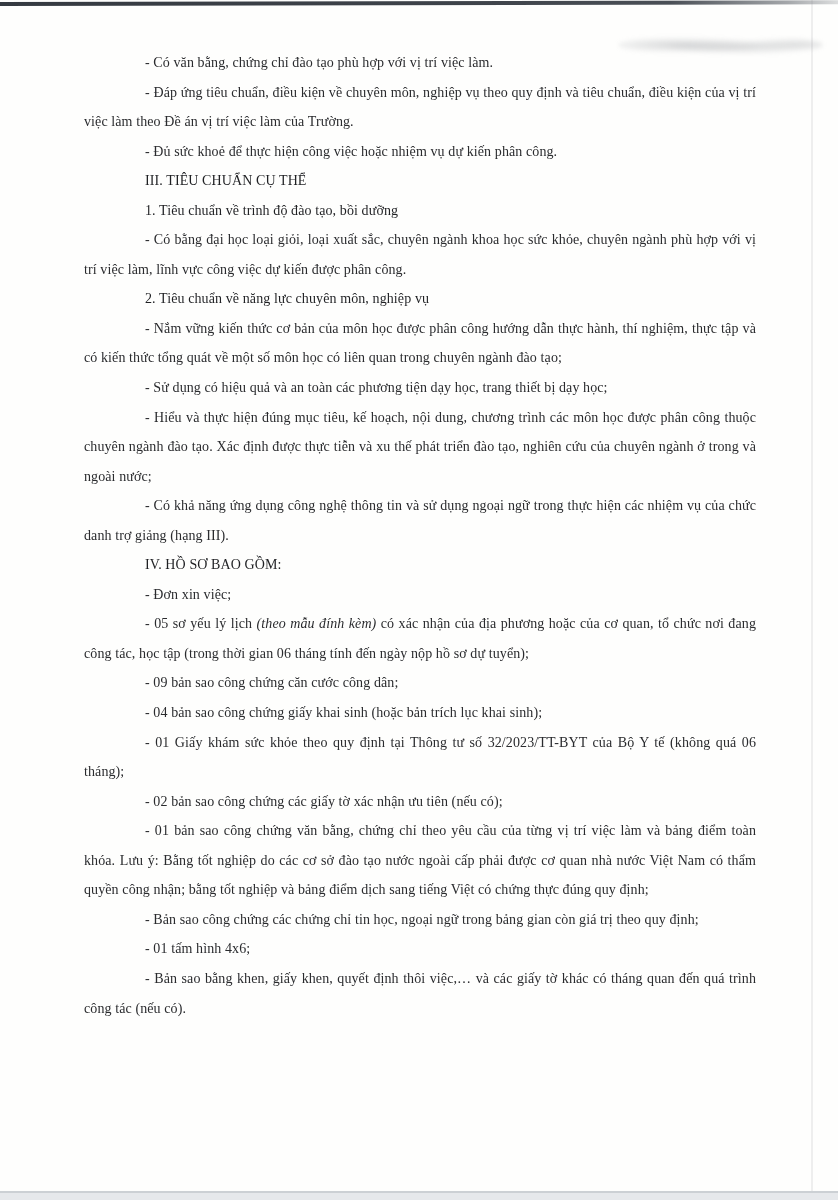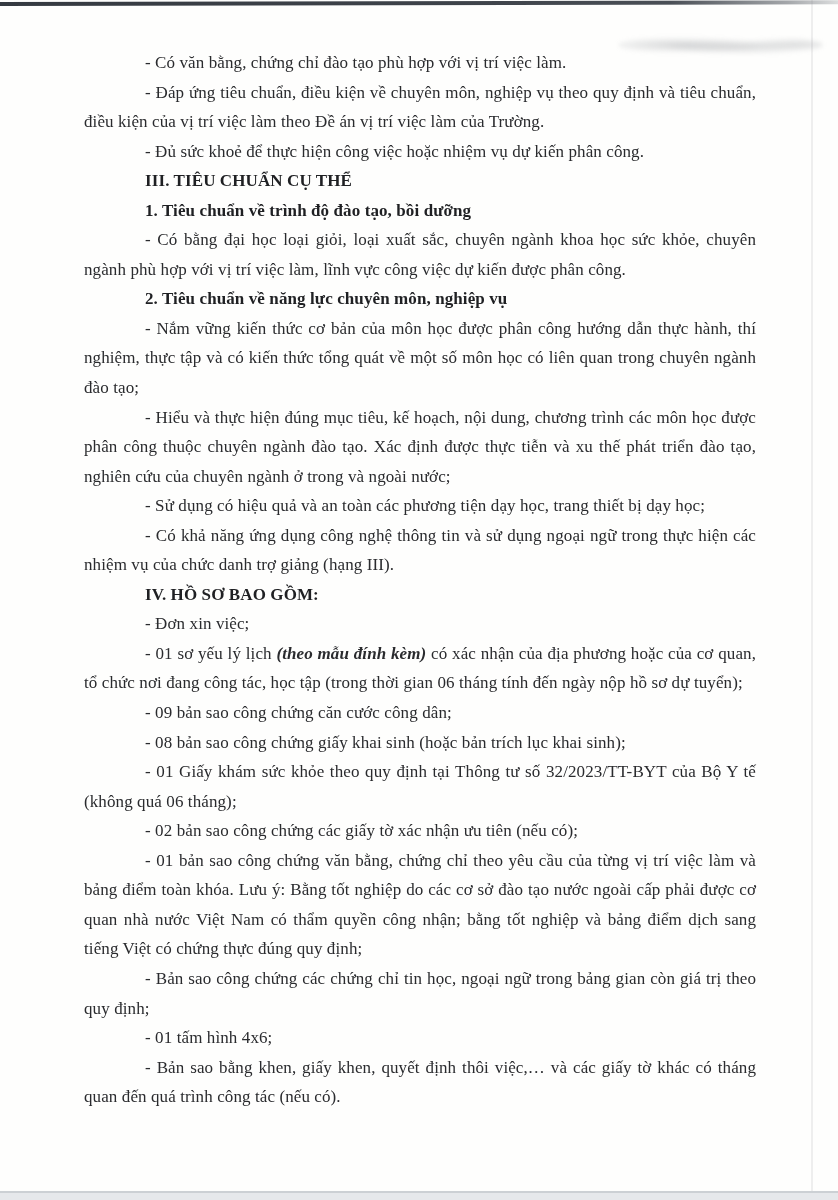--- a/index.html
+++ b/index.html
@@ -55,64 +55,63 @@
     height: 7px;
     background: #e6e8eb;
     border-top: 2px solid #ccd0d4;
   }
   
   .doc {
     position: absolute;
     top: 48px;
     left: 84px;
     width: 672px;
-    font-size: 17px;
+    font-size: 14px;
     line-height: 29.55px;
     color: #2a2b2e;
     letter-spacing: 0.1px;
   }
   .doc p {
     margin: 0;
     text-align: justify;
     text-indent: 61px;
   }
   .doc p.heading {
-    font-weight: bold;
+    font-weight: normal;
     text-align: left;
     color: #1f2023;
   }
   .doc .italic {
     font-style: italic;
-    font-weight: bold;
   }
 </style>
 </head>
 <body>
 
 <div class="scan-top-edge"></div>
 <div class="scan-smudge"></div>
 <div class="scan-right-edge-line"></div>
 <div class="scan-bottom-edge"></div>
 
 <div class="doc" id="doc-body">
     <p class="body"><span>- Có văn bằng, chứng chỉ đào tạo phù hợp với vị trí việc làm.</span></p>
     <p class="body"><span>- Đáp ứng tiêu chuẩn, điều kiện về chuyên môn, nghiệp vụ theo quy định và tiêu chuẩn, điều kiện của vị trí việc làm theo Đề án vị trí việc làm của Trường.</span></p>
     <p class="body"><span>- Đủ sức khoẻ để thực hiện công việc hoặc nhiệm vụ dự kiến phân công.</span></p>
     <p class="heading"><span>III. TIÊU CHUẨN CỤ THỂ</span></p>
     <p class="heading"><span>1. Tiêu chuẩn về trình độ đào tạo, bồi dưỡng</span></p>
     <p class="body"><span>- Có bằng đại học loại giỏi, loại xuất sắc, chuyên ngành khoa học sức khỏe, chuyên ngành phù hợp với vị trí việc làm, lĩnh vực công việc dự kiến được phân công.</span></p>
     <p class="heading"><span>2. Tiêu chuẩn về năng lực chuyên môn, nghiệp vụ</span></p>
     <p class="body"><span>- Nắm vững kiến thức cơ bản của môn học được phân công hướng dẫn thực hành, thí nghiệm, thực tập và có kiến thức tổng quát về một số môn học có liên quan trong chuyên ngành đào tạo;</span></p>
+    <p class="body"><span>- Sử dụng có hiệu quả và an toàn các phương tiện dạy học, trang thiết bị dạy học;</span></p>
     <p class="body"><span>- Hiểu và thực hiện đúng mục tiêu, kế hoạch, nội dung, chương trình các môn học được phân công thuộc chuyên ngành đào tạo. Xác định được thực tiễn và xu thế phát triển đào tạo, nghiên cứu của chuyên ngành ở trong và ngoài nước;</span></p>
-    <p class="body"><span>- Sử dụng có hiệu quả và an toàn các phương tiện dạy học, trang thiết bị dạy học;</span></p>
     <p class="body"><span>- Có khả năng ứng dụng công nghệ thông tin và sử dụng ngoại ngữ trong thực hiện các nhiệm vụ của chức danh trợ giảng (hạng III).</span></p>
     <p class="heading"><span>IV. HỒ SƠ BAO GỒM:</span></p>
     <p class="body"><span>- Đơn xin việc;</span></p>
-    <p class="body"><span>- 01 sơ yếu lý lịch </span><span class="italic">(theo mẫu đính kèm)</span><span> có xác nhận của địa phương hoặc của cơ quan, tổ chức nơi đang công tác, học tập (trong thời gian 06 tháng tính đến ngày nộp hồ sơ dự tuyển);</span></p>
+    <p class="body"><span>- 05 sơ yếu lý lịch </span><span class="italic">(theo mẫu đính kèm)</span><span> có xác nhận của địa phương hoặc của cơ quan, tổ chức nơi đang công tác, học tập (trong thời gian 06 tháng tính đến ngày nộp hồ sơ dự tuyển);</span></p>
     <p class="body"><span>- 09 bản sao công chứng căn cước công dân;</span></p>
-    <p class="body"><span>- 08 bản sao công chứng giấy khai sinh (hoặc bản trích lục khai sinh);</span></p>
+    <p class="body"><span>- 04 bản sao công chứng giấy khai sinh (hoặc bản trích lục khai sinh);</span></p>
     <p class="body"><span>- 01 Giấy khám sức khỏe theo quy định tại Thông tư số 32/2023/TT-BYT của Bộ Y tế (không quá 06 tháng);</span></p>
     <p class="body"><span>- 02 bản sao công chứng các giấy tờ xác nhận ưu tiên (nếu có);</span></p>
     <p class="body"><span>- 01 bản sao công chứng văn bằng, chứng chỉ theo yêu cầu của từng vị trí việc làm và bảng điểm toàn khóa. Lưu ý: Bằng tốt nghiệp do các cơ sở đào tạo nước ngoài cấp phải được cơ quan nhà nước Việt Nam có thẩm quyền công nhận; bằng tốt nghiệp và bảng điểm dịch sang tiếng Việt có chứng thực đúng quy định;</span></p>
     <p class="body"><span>- Bản sao công chứng các chứng chỉ tin học, ngoại ngữ trong bảng gian còn giá trị theo quy định;</span></p>
     <p class="body"><span>- 01 tấm hình 4x6;</span></p>
     <p class="body"><span>- Bản sao bằng khen, giấy khen, quyết định thôi việc,… và các giấy tờ khác có tháng quan đến quá trình công tác (nếu có).</span></p>
   </div>
 
 </body></html>

